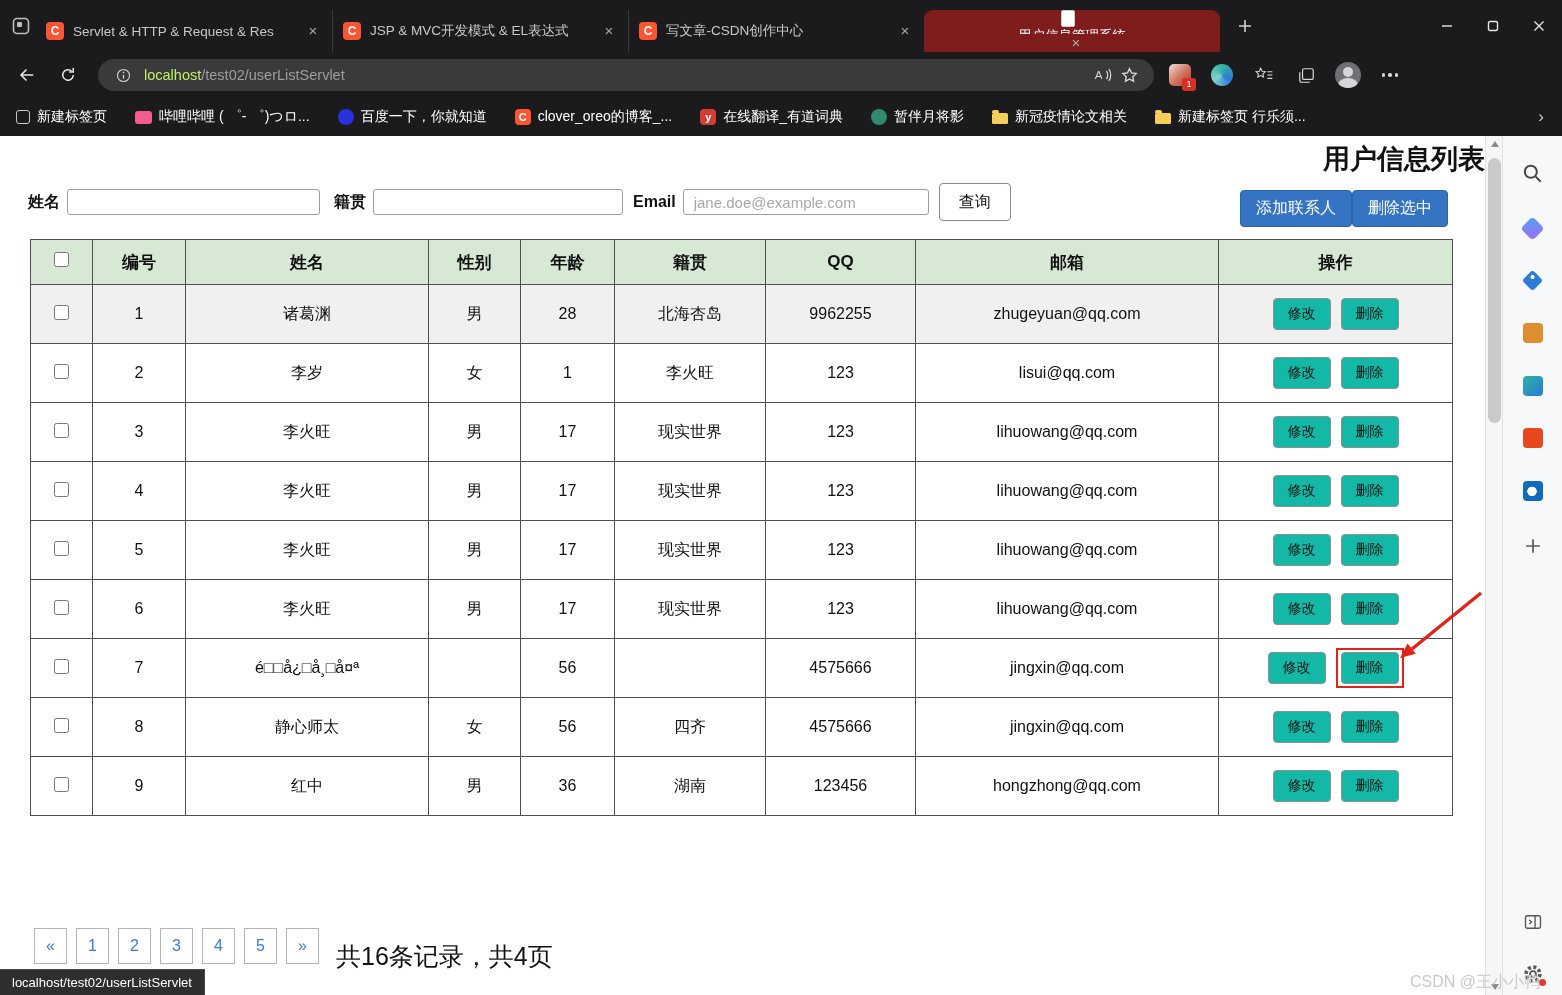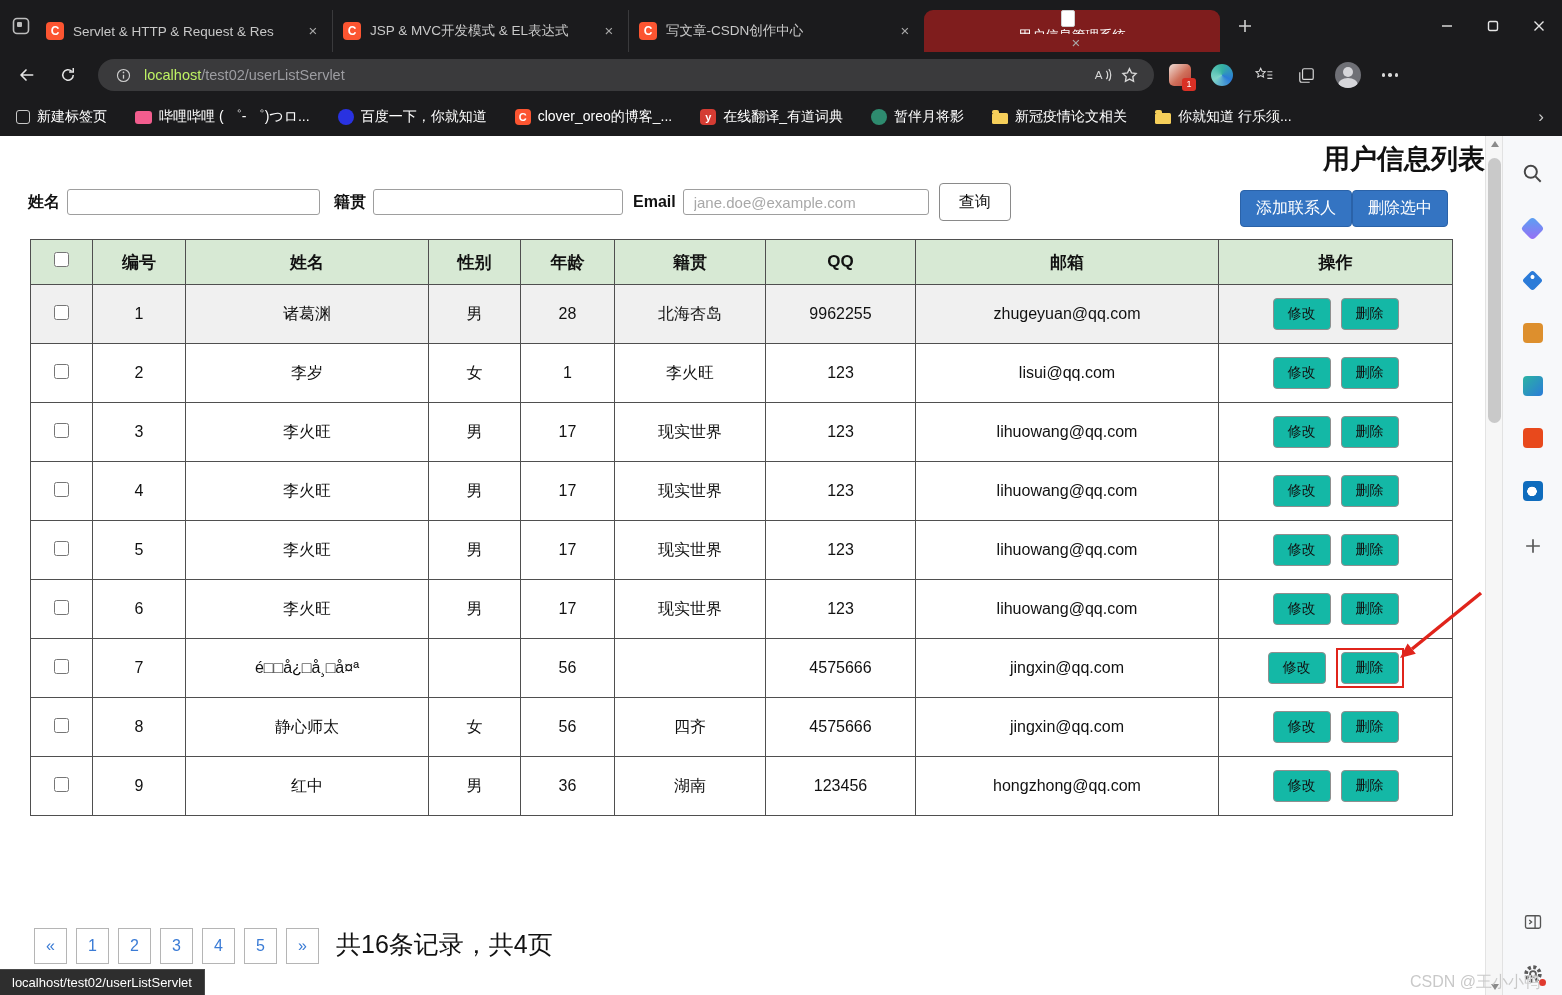--- a/index.html
+++ b/index.html
@@ -75,21 +75,21 @@
   .user-table td { height:59px; background:#fff; }
   .user-table tbody tr:first-child td { background:#f0f0f0; }
   .op-btn { padding:6px 14px; border:1px solid #8f8f8f; border-radius:4px; background:#14b8a6; font-size:14px; color:#111; cursor:pointer; font-family:Liberation Sans, sans-serif; }
   .op-btn + .op-btn, .op-btn + .red-box { margin-left:10px; }
   .red-box { display:inline-block; border:2px solid #e0241b; padding:2px 3px; margin-left:10px; vertical-align:middle; }
   .red-box .op-btn { margin:0; }
   input[type=checkbox] { width:15px; height:15px; accent-color:#555; }
 
   .pagination { position:absolute; left:34px; top:792px; display:flex; gap:9px; align-items:center; }
   .page-btn { min-width:33px; height:36px; border:1px solid #b5b5b5; display:flex; align-items:center; justify-content:center; font-size:16px; color:#3a7bd5; background:#fff; cursor:pointer; padding:0 8px; }
-  .page-summary { font-size:25px; color:#111; margin-left:14px; white-space:nowrap; }
+  .page-summary { font-size:25px; color:#111; margin-left:14px; white-space:nowrap;margin-top:12px; }
 
   .status-bar { position:absolute; left:0; bottom:0; background:#2e2e2e; color:#fff; font-size:13px; padding:5px 12px; border:1px solid #4a4a4a; border-left:none; border-bottom:none; white-space:nowrap; }
   .watermark { position:absolute; right:22px; bottom:2px; color:#c9c9c9; font-size:16px; z-index:40; }
 
   
   .scrollbar { position:absolute; top:136px; right:60px; width:17px; bottom:0; background:#f6f6f6; border-left:1px solid #e3e3e3; }
   .sb-arrow { position:absolute; left:0; width:17px; height:16px; display:flex; align-items:center; justify-content:center; }
   .sb-arrow.up { top:0; } .sb-arrow.down { bottom:0; }
   .tri-up { width:0; height:0; border-left:4px solid transparent; border-right:4px solid transparent; border-bottom:6px solid #8a8a8a; }
   .tri-down { width:0; height:0; border-left:4px solid transparent; border-right:4px solid transparent; border-top:6px solid #8a8a8a; }
@@ -260,21 +260,21 @@
         <div class="bm">
           <span class="bmicon ic-tanzhou"></span>
           <span class="bmlabel">暂伴月将影</span>
         </div>
         <div class="bm">
           <span class="bmicon ic-folder"></span>
           <span class="bmlabel">新冠疫情论文相关</span>
         </div>
         <div class="bm">
           <span class="bmicon ic-folder"></span>
-          <span class="bmlabel">你就知道 行乐须...</span>
+          <span class="bmlabel">新建标签页 行乐须...</span>
         </div>
       </div>
     <span class="bm-chevron">›</span>
   </div>
 
   <div class="content">
     <h1 class="page-title">用户信息列表</h1>
 
     <div class="filter-row">
       <span class="flabel">姓名</span>

